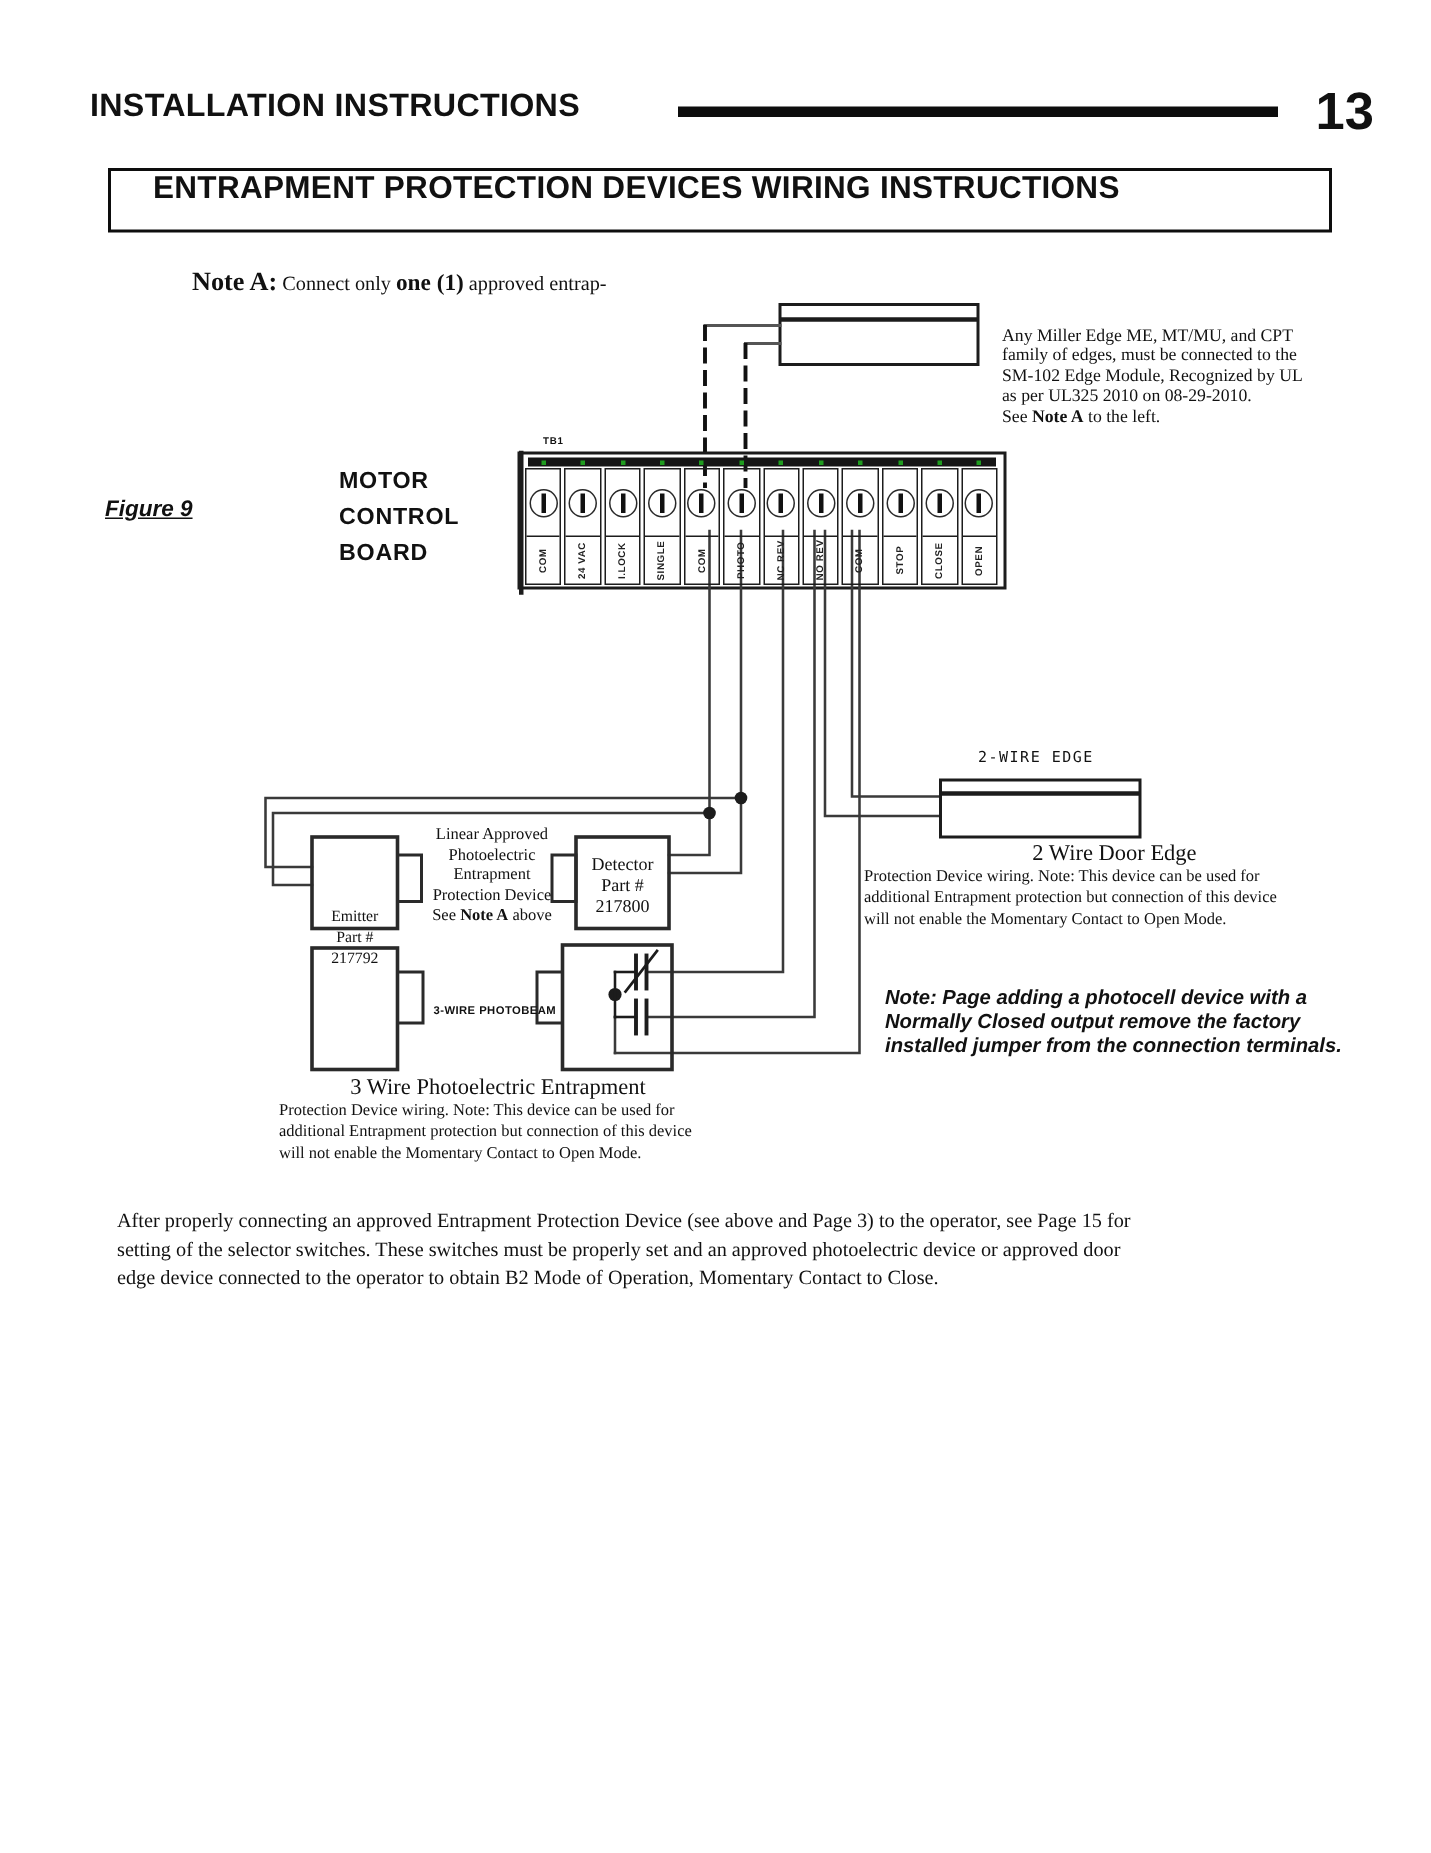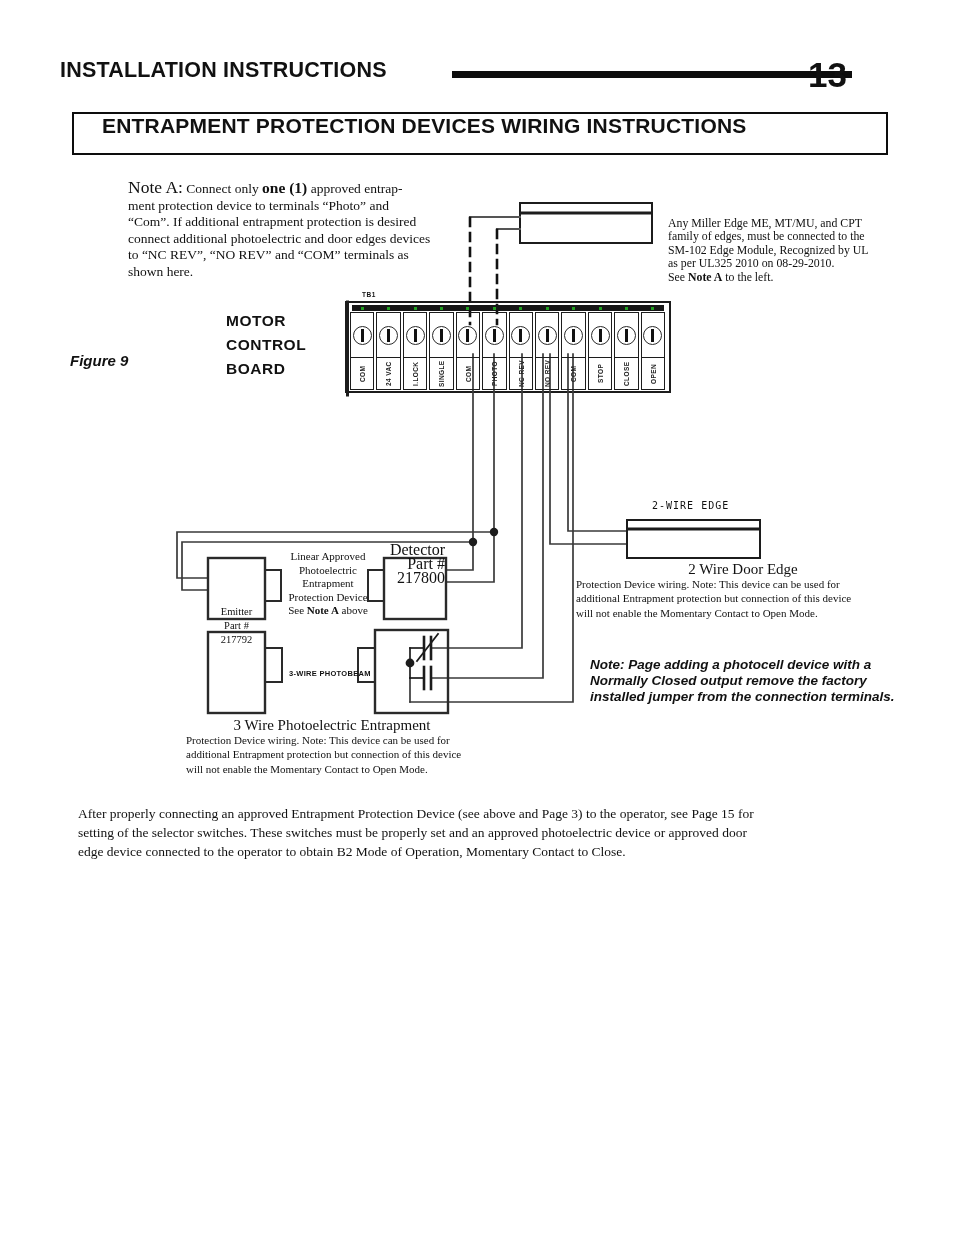--- a/index.html
+++ b/index.html
@@ -2,47 +2,47 @@
 <html><head>
 <meta charset="utf-8">
 <style>
   html,body{margin:0;padding:0;background:#888;}
   #page{position:relative;width:954px;height:1235px;background:#ffffff;margin:0 auto;
         font-family:"Liberation Serif",serif;color:#111;overflow:hidden;}
   .abs{position:absolute;}
   
   #hdr-title{left:60px;top:58px;font:bold 21.5px "Liberation Sans",sans-serif;letter-spacing:.2px;}
   #hdr-rule{left:452px;top:71px;width:400px;height:7px;background:#0d0d0d;}
-  #page-num{left:808px;top:55px;font:bold 35px "Liberation Sans",sans-serif;}
+  #page-num{left:877px;top:55px;font:bold 35px "Liberation Sans",sans-serif;}
   #title-box{left:72px;top:112px;width:812px;height:39px;border:2.5px solid #0d0d0d;}
   #title-box span{display:block;padding-left:28px;line-height:39px;font:bold 21px "Liberation Sans",sans-serif;letter-spacing:.2px;white-space:nowrap;}
   
   #note-a{left:128px;top:179px;width:336px;font-size:13.5px;line-height:16.5px;}
-  #note-a .na-label{font-weight:normal;font-size:17.5px;}
+  #note-a .na-label{font-weight:bold;font-size:17.5px;}
   #note-a .na-bold{font-weight:bold;font-size:15.5px;}
   .prelines{white-space:pre-line;}
   
   #miller-note{left:668px;top:217px;width:220px;font-size:11.8px;line-height:13.4px;}
   
-  #figure-label{left:70px;top:352px;font:bold italic 15px "Liberation Sans",sans-serif;font-style:italic;}
+  #figure-label{left:70px;top:331px;font:bold italic 15px "Liberation Sans",sans-serif;font-style:italic;text-decoration:underline;}
   #mcb-label{left:226px;top:309px;width:106px;text-align:left;font:bold 15.5px "Liberation Sans",sans-serif;line-height:24px;white-space:pre-line;letter-spacing:.5px;}
   #tb-label{left:362px;top:291px;font:bold 6.5px "Liberation Sans",sans-serif;letter-spacing:.5px;}
   
   #terminal-row{left:350px;top:312px;width:315px;height:78px;display:flex;gap:2px;}
   .tcell{flex:1;border:1.6px solid #1c1c1c;display:flex;flex-direction:column;position:relative;background:transparent;}
   .tcell::before{content:"";position:absolute;top:-6px;left:50%;margin-left:-1.5px;width:3px;height:3px;background:#1f9d1f;}
   .screw{height:44px;border-bottom:1.6px solid #1c1c1c;display:flex;align-items:center;justify-content:center;}
   .circ{width:17px;height:17px;border:1.8px solid #2a2a2a;border-radius:50%;position:relative;background:#fff;}
   .circ::after{content:"";position:absolute;left:50%;top:2px;bottom:2px;width:3px;margin-left:-1.5px;background:#111;}
   .tlbl{flex:1;display:flex;align-items:center;justify-content:center;writing-mode:vertical-rl;transform:rotate(180deg);
         font:bold 6.5px "Liberation Sans",sans-serif;letter-spacing:.4px;color:#222;}
   
   #edge2-label{left:652px;top:500px;font:10px "DejaVu Sans Mono",monospace;letter-spacing:1px;}
   #emitter-text{left:209px;top:569px;width:55px;text-align:center;font-size:10.5px;line-height:14px;margin-top:36px;}
-  #detector-text{left:385px;top:543px;width:60px;text-align:right;font-size:16px;line-height:14px;}
+  #detector-text{left:385px;top:569px;width:60px;text-align:center;font-size:12px;line-height:14px;}
   #center-device-text{left:276px;top:550px;width:104px;text-align:center;font-size:11px;line-height:13.5px;}
   #photobeam-label{left:289px;top:669px;font:bold 7.5px "Liberation Sans",sans-serif;letter-spacing:.3px;}
   
   .caption{font-size:11px;line-height:14.5px;}
   #caption-3wire{left:186px;top:718px;width:292px;}
   #caption-2wire{left:576px;top:562px;width:334px;}
   .caption .cap-title{display:block;text-align:center;font-size:15px;}
   #jumper-note{left:590px;top:657px;width:330px;font:bold italic 13.5px "Liberation Sans",sans-serif;font-style:italic;line-height:16px;}
   #section-caption{left:537px;top:748px;font:bold italic 17px "Liberation Sans",sans-serif;font-style:italic;letter-spacing:.2px;}
   
@@ -138,25 +138,20 @@
 
   <div class="abs" id="hdr-title">INSTALLATION INSTRUCTIONS</div>
   <div class="abs" id="hdr-rule"></div>
   <div class="abs" id="page-num">13</div>
   <div class="abs" id="title-box">
     <span>ENTRAPMENT PROTECTION DEVICES WIRING INSTRUCTIONS</span>
   </div>
 
   <div class="abs" id="note-a">
     <div><span class="na-label">Note A:</span><span>  Connect only </span><span class="na-bold">one (1)</span><span> approved entrap-</span></div>
-    <div class="prelines">ment protection device to terminals “Photo” and
-“Com”.  If additional entrapment protection is desired
-connect additional photoelectric and door edges devices
-to “NC REV”, “NO REV” and “COM” terminals as
-shown here.</div>
   </div>
 
   <div class="abs" id="miller-note">
     <div class="prelines">Any Miller Edge ME, MT/MU, and CPT
 family of edges, must be connected to the
 SM-102 Edge Module, Recognized by UL
 as per UL325 2010 on 08-29-2010.</div>
     <div><span>See </span><b>Note A</b><span> to the left.</span></div>
   </div>
 

